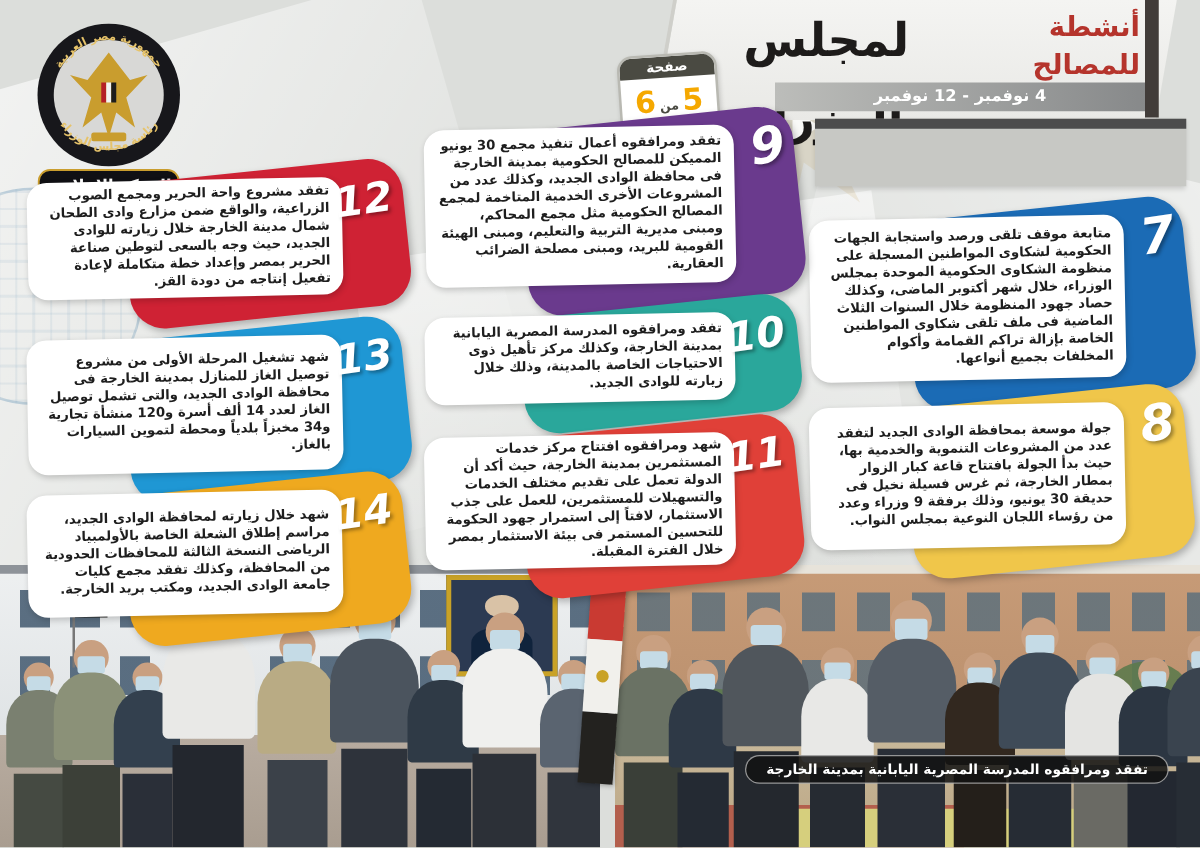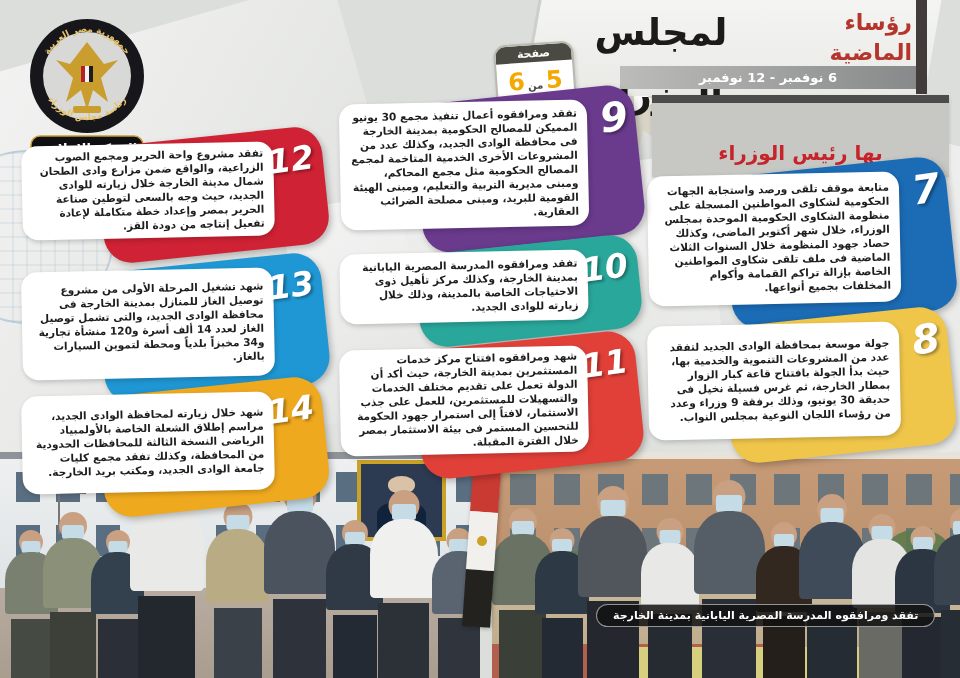--- a/index.html
+++ b/index.html
@@ -102,25 +102,25 @@
 <div class="bg-poly p3"></div>
 <div class="bg-circle"></div>
 <svg class="watermark" width="250" height="240" viewBox="0 0 250 240">
   <path fill="#c9a96a" d="M125 12 L95 70 L48 58 L92 105 L60 170 L105 138 L125 225 L145 138 L190 170 L158 105 L202 58 L155 70 Z"></path>
 </svg>
 <div class="play-icon"></div>
 
 <div class="title-white-slab"></div>
 <div class="title-darkbar"></div>
 <div class="title-red" dir="rtl" style="color: rgb(181, 52, 44);">
-  <span>رؤساء</span><br>
-  <span>الماضية</span>
+  <span>أنشطة</span><br>
+  <span>للمصالح</span>
 </div>
 <div class="title-black" dir="rtl">لمجلس الوزراء</div>
-<div class="date-bar" dir="rtl">6 نوفمبر - 12 نوفمبر</div>
+<div class="date-bar" dir="rtl">4 نوفمبر - 12 نوفمبر</div>
 
 <div class="logo">
   <svg width="122" height="152" viewBox="0 0 122 152">
     <circle cx="61" cy="62" r="57" fill="#17171b"></circle>
     <circle cx="61" cy="62" r="44" fill="#d8d8d6"></circle>
     <g>
       <path fill="#c99d2e" d="M61 28 L44 50 L30 46 L47 64 L40 88 L55 76 L61 96 L67 76 L82 88 L75 64 L92 46 L78 50 Z"></path>
       <rect x="55" y="52" width="4" height="16" fill="#b52025"></rect>
       <rect x="59" y="52" width="4" height="16" fill="#f2f2f2"></rect>
       <rect x="63" y="52" width="4" height="16" fill="#1d1d1d"></rect>
@@ -145,21 +145,20 @@
     <span class="badge-num" style="color: rgb(245, 168, 0);">5</span>
     <span class="badge-sep">من</span>
     <span class="badge-num" style="color: rgb(245, 168, 0);">6</span>
   </div>
 </div>
 
 <div class="section-head">
   <div class="bar"></div>
   <div class="txt" style="color: rgb(198, 36, 43);">
     <br>
-    <span>بها رئيس الوزراء</span>
   </div>
 </div>
 
 <div class="card c7">
   <div class="card-shape" style="background-color: rgb(27, 107, 181);"></div>
   <div class="card-num">7</div>
   <div class="card-bubble">
       <p>متابعة موقف تلقى ورصد واستجابة الجهات الحكومية لشكاوى المواطنين المسجلة على منظومة الشكاوى الحكومية الموحدة بمجلس الوزراء، خلال شهر أكتوبر الماضى، وكذلك حصاد جهود المنظومة خلال السنوات الثلاث الماضية فى ملف تلقى شكاوى المواطنين الخاصة بإزالة تراكم القمامة وأكوام المخلفات بجميع أنواعها.</p>
     </div>
 </div>

